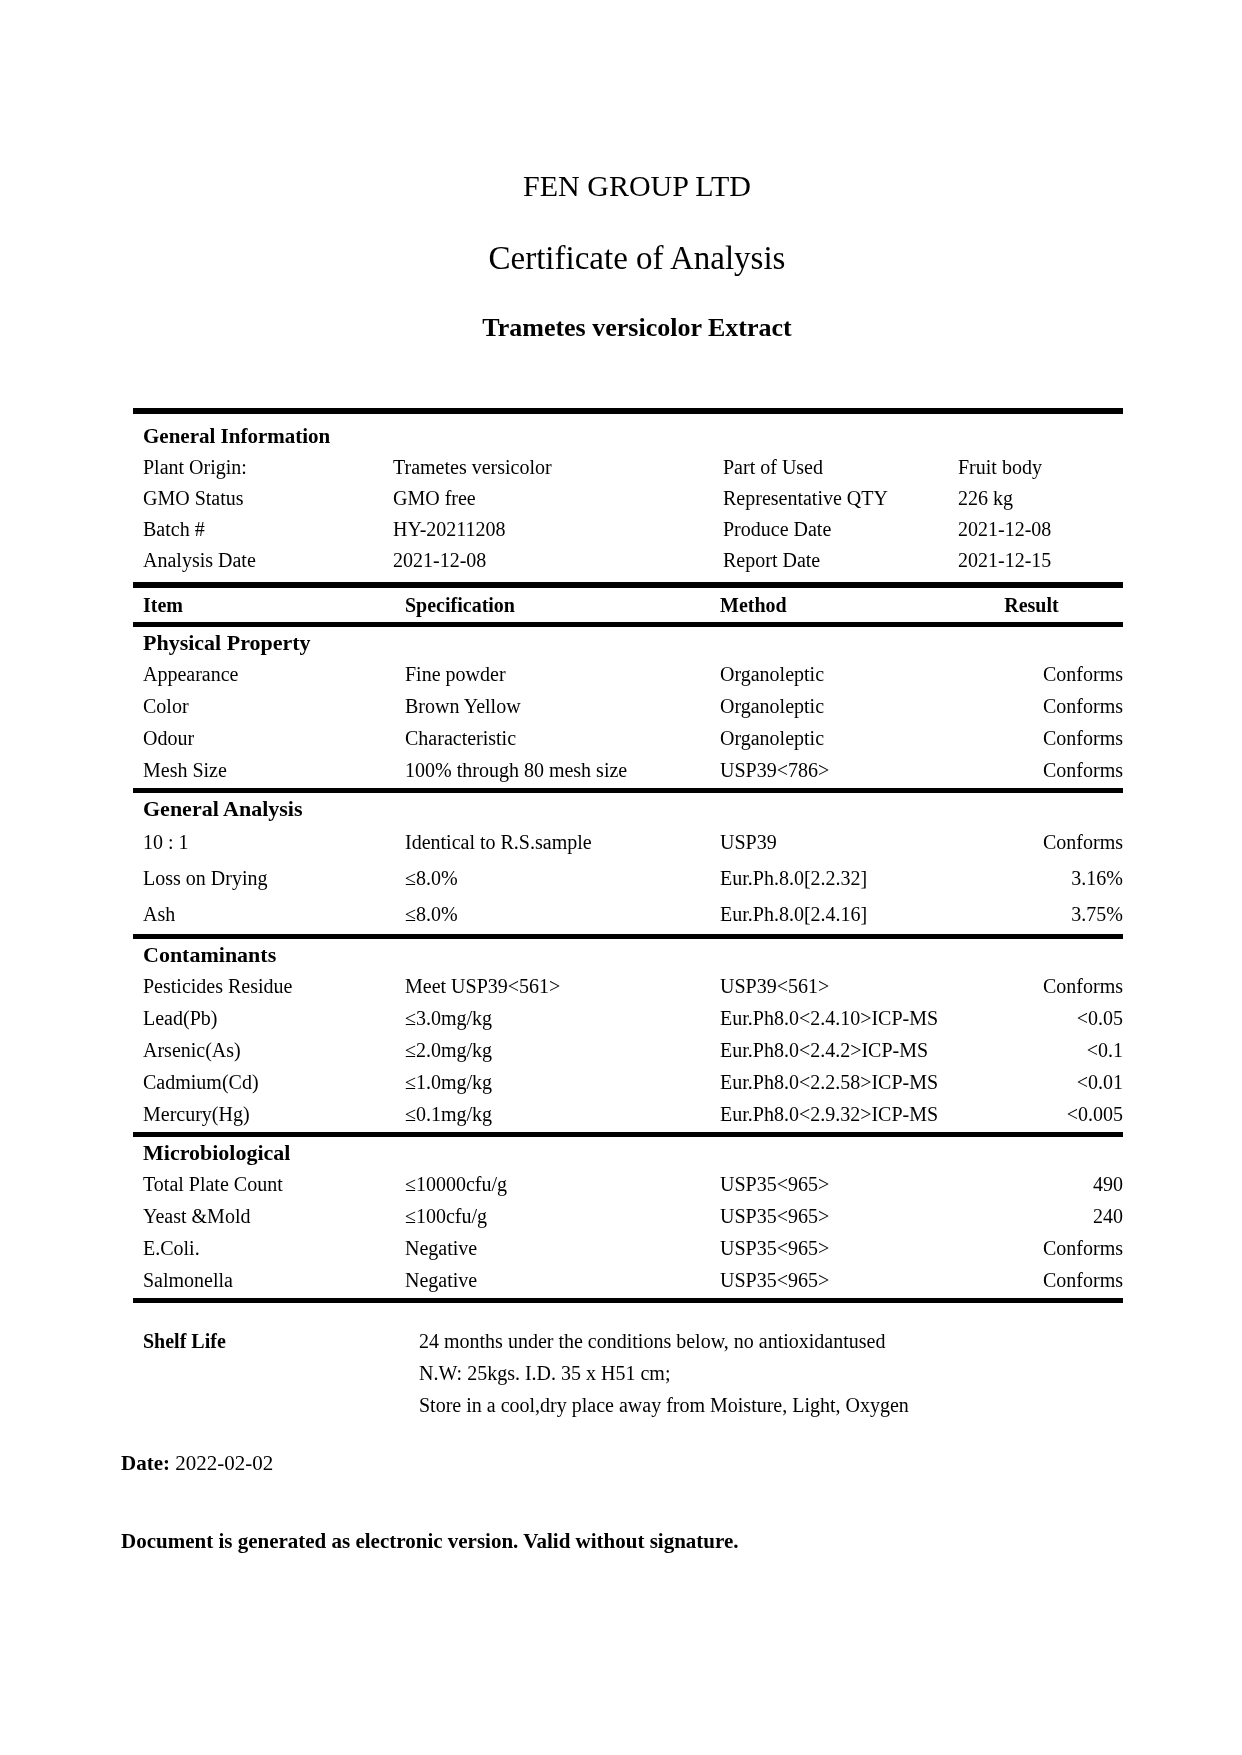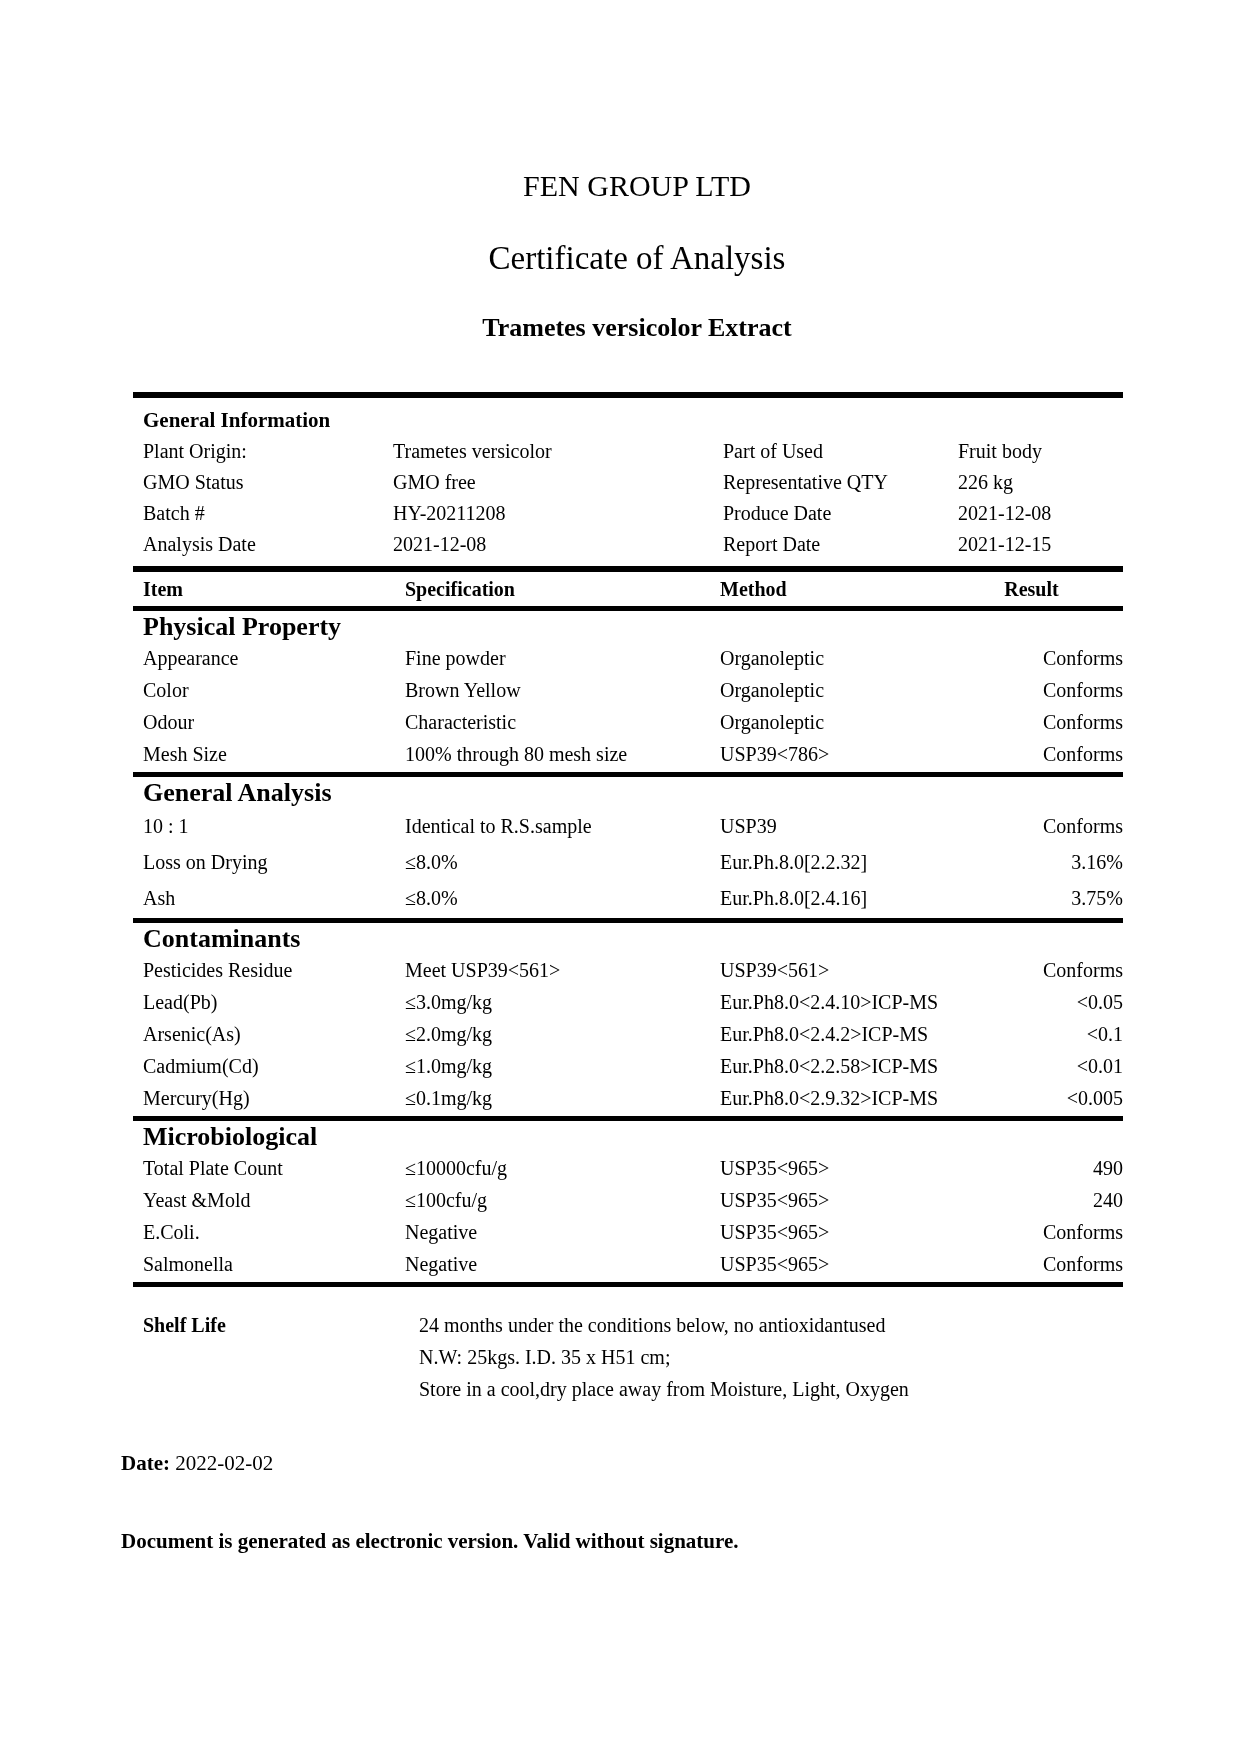--- a/index.html
+++ b/index.html
@@ -12,39 +12,39 @@
     font-family:"Liberation Serif", serif;
     overflow:hidden;
   }
   
   .doc-header { position:absolute; top:168px; left:16px; width:100%; text-align:center; }
   .company  { font-size:30px; font-weight:400; line-height:36px; margin:0; }
   .cert     { font-size:33px; font-weight:400; line-height:40px; margin:34px 0 0 0; }
   .product  { font-size:26px; font-weight:700; line-height:32px; margin:34px 0 0 0;font-family:Liberation Serif, serif; }
 
   
-  .coa { position:absolute; top:392px; left:133px; width:990px; }
+  .coa { position:absolute; top:408px; left:133px; width:990px; }
   .rule6 { border-top:6px solid #000; height:0; }
   .rule5 { border-top:5px solid #000; height:0; }
 
   .info-heading { font-weight:700; font-size:21px; line-height:28px; padding:8px 0 2px 10px; }
   .info-row {
     display:grid; grid-template-columns:250px 330px 235px auto;
     padding-left:10px; font-size:20px; line-height:31px;
   }
   .info-section { padding-bottom:6px; }
 
   .head-row {
     display:grid; grid-template-columns:262px 315px 220px auto;
     padding:4px 0 4px 10px; font-weight:700; font-size:20px; line-height:26px;
   }
   .head-row .c4 { text-align:center; }
 
   .sec { padding:1px 0 2px 0; }
-  .sec-title { font-weight:700; font-size:26px; line-height:30px; padding-left:10px; }
+  .sec-title { font-weight:700; font-size:22px; line-height:30px; padding-left:10px; }
   .trow {
     display:grid; grid-template-columns:262px 315px 220px auto;
     padding-left:10px; font-size:20px; line-height:32px;
   }
   .sec-ga .trow { line-height:36px; }
   .trow .c4 { text-align:right; }
 
   
   .storage { padding-top:22px; }
   .srow {

